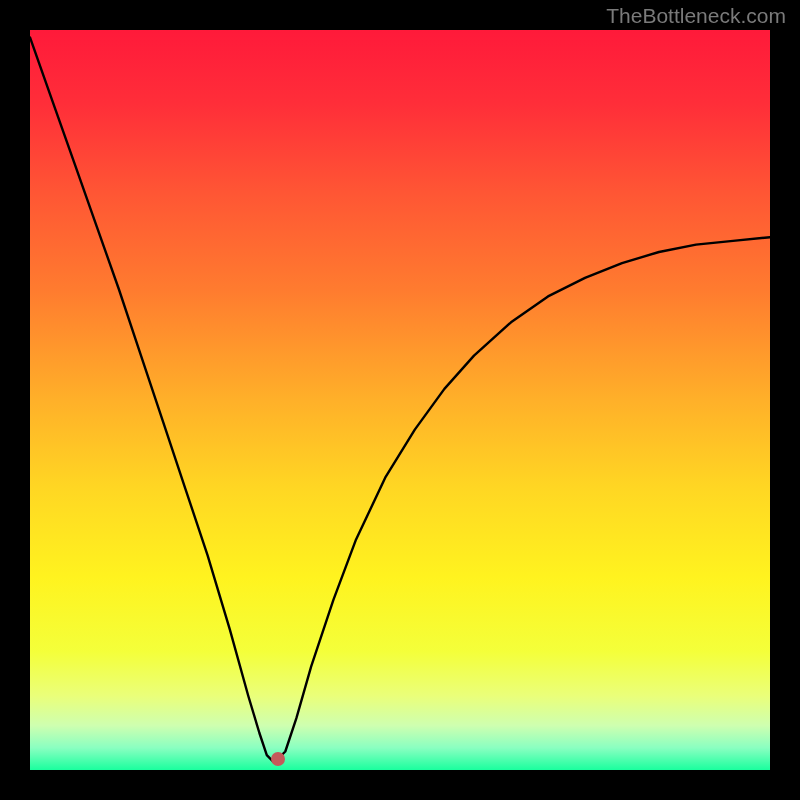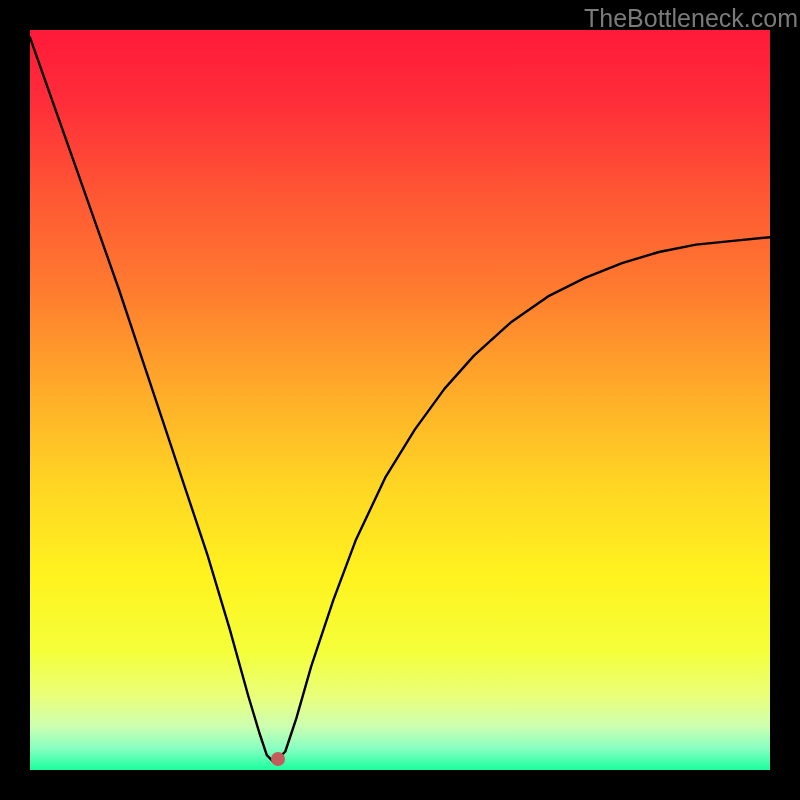--- a/index.html
+++ b/index.html
@@ -37,23 +37,23 @@
   .curve {
     position: absolute;
     left: 0;
     top: 0;
     width: 740px;
     height: 740px;
   }
   .watermark {
     position: absolute;
     top: 4px;
-    right: 2px;
+    right: 14px;
     color: #7a7a7a;
-    font-size: 25px;
+    font-size: 21px;
     font-weight: 400;
     letter-spacing: 0px;
   }
   .dot {
     position: absolute;
     width: 14px;
     height: 14px;
     border-radius: 50%;
     background: #c45a5a;
     transform: translate(-50%, -50%);

